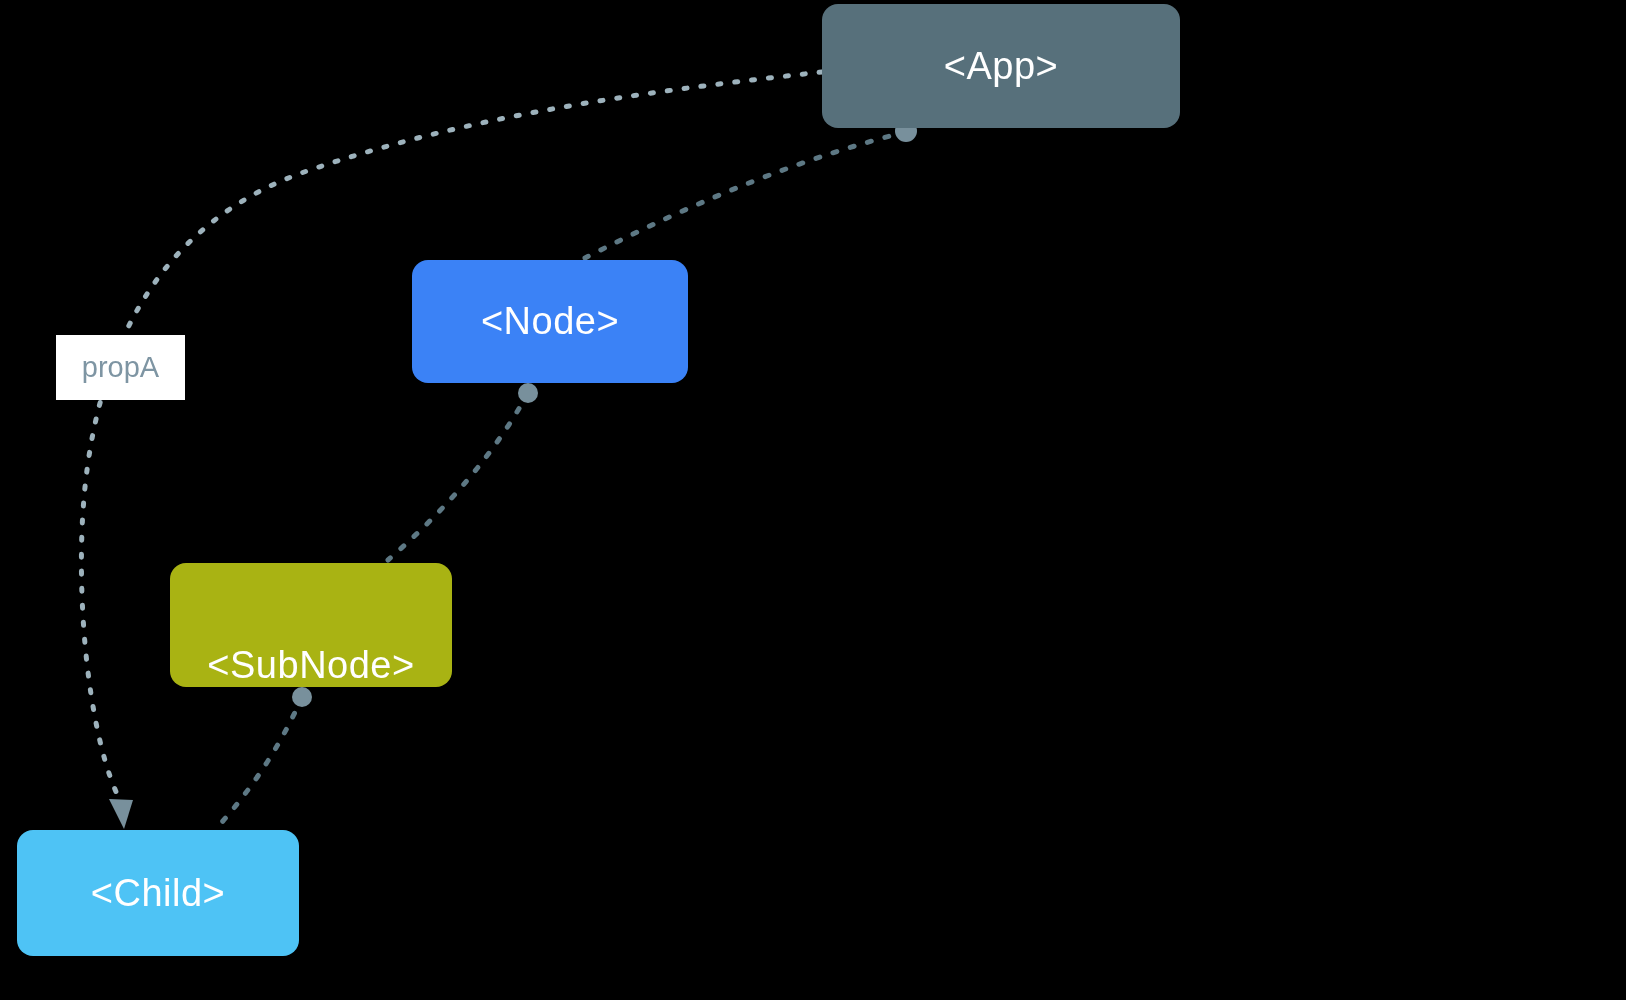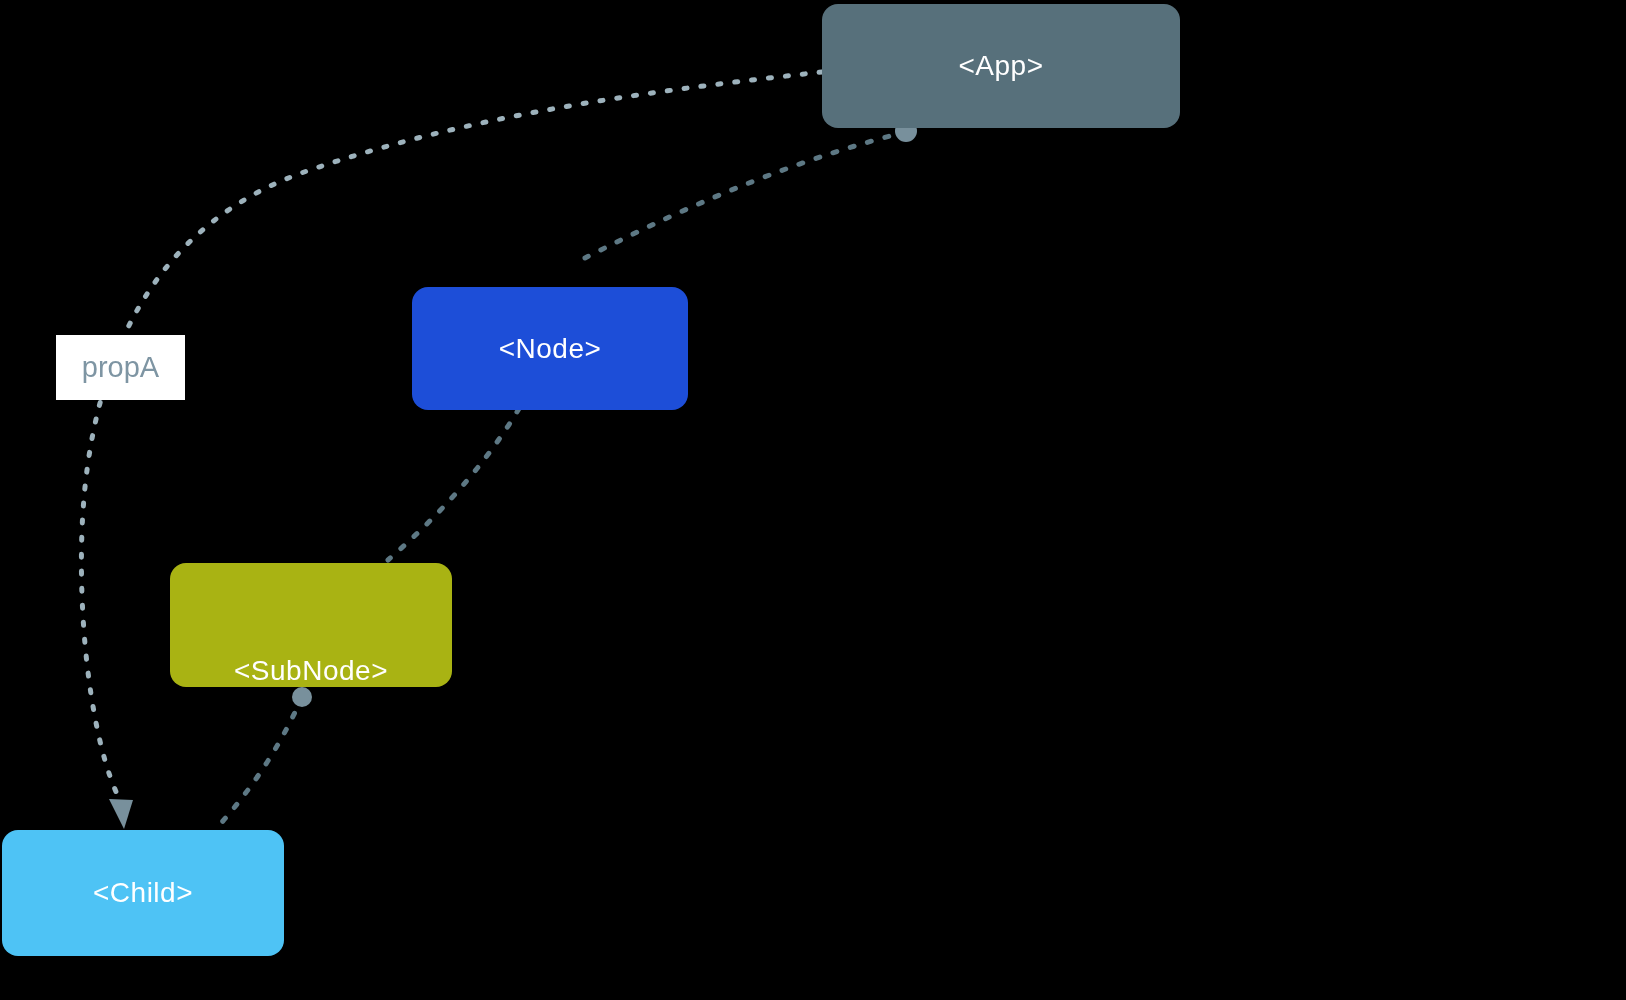--- a/index.html
+++ b/index.html
@@ -27,21 +27,21 @@
   }
   .edge.light { stroke-dasharray: 3 14; }
   .edge.dark  { stroke-dasharray: 4 14; }
   .node {
     position: absolute;
     display: flex;
     align-items: center;
     justify-content: center;
     border-radius: 16px;
     color: #ffffff;
-    font-size: 28px;
+    font-size: 38px;
     font-weight: 400;
     letter-spacing: 0.5px;
     white-space: nowrap;
   }
   .node-app     { left: 822px; top: 4px;   width: 358px; height: 124px; }
   .node-node    { left: 412px; top: 260px; width: 276px; height: 123px; }
   .node-subnode { left: 170px; top: 563px; width: 282px; height: 124px; align-items: flex-end; }
   .node-child   { left: 2px;   top: 830px; width: 282px; height: 126px; }
   .edge-label {
     position: absolute;
@@ -69,29 +69,29 @@
     <polygon points="109,799 133,800 124,829" fill="#78909C"></polygon>
     <circle cx="906" cy="131" r="11" fill="#78909C"></circle>
     <circle cx="528" cy="393" r="10" fill="#78909C"></circle>
     <circle cx="302" cy="697" r="10" fill="#78909C"></circle>
   </svg>
 
   <div class="node node-app" style="background: rgb(87, 112, 123); color: rgb(255, 255, 255);">
     <span>&lt;App&gt;</span>
   </div>
 
-  <div class="node node-node" style="background: #1d4ed8; color: rgb(255, 255, 255); margin-top: 27px;">
+  <div class="node node-node" style="background: #3b82f6; color: rgb(255, 255, 255);">
     <span>&lt;Node&gt;</span>
   </div>
 
   <div class="node node-subnode" style="background: rgb(169, 179, 19); color: rgb(255, 255, 255);">
     <span>&lt;SubNode&gt;</span>
   </div>
 
-  <div class="node node-child" style="background: rgb(78, 195, 245); color: rgb(255, 255, 255);">
+  <div class="node node-child" style="background: rgb(78, 195, 245); color: rgb(255, 255, 255); margin-left: 15px;">
     <span>&lt;Child&gt;</span>
   </div>
 
   <div class="edge-label" style="background: rgb(255, 255, 255); color: rgb(126, 149, 163);">
     <span>propA</span>
   </div>
 
 </div>
 
 </body></html>

